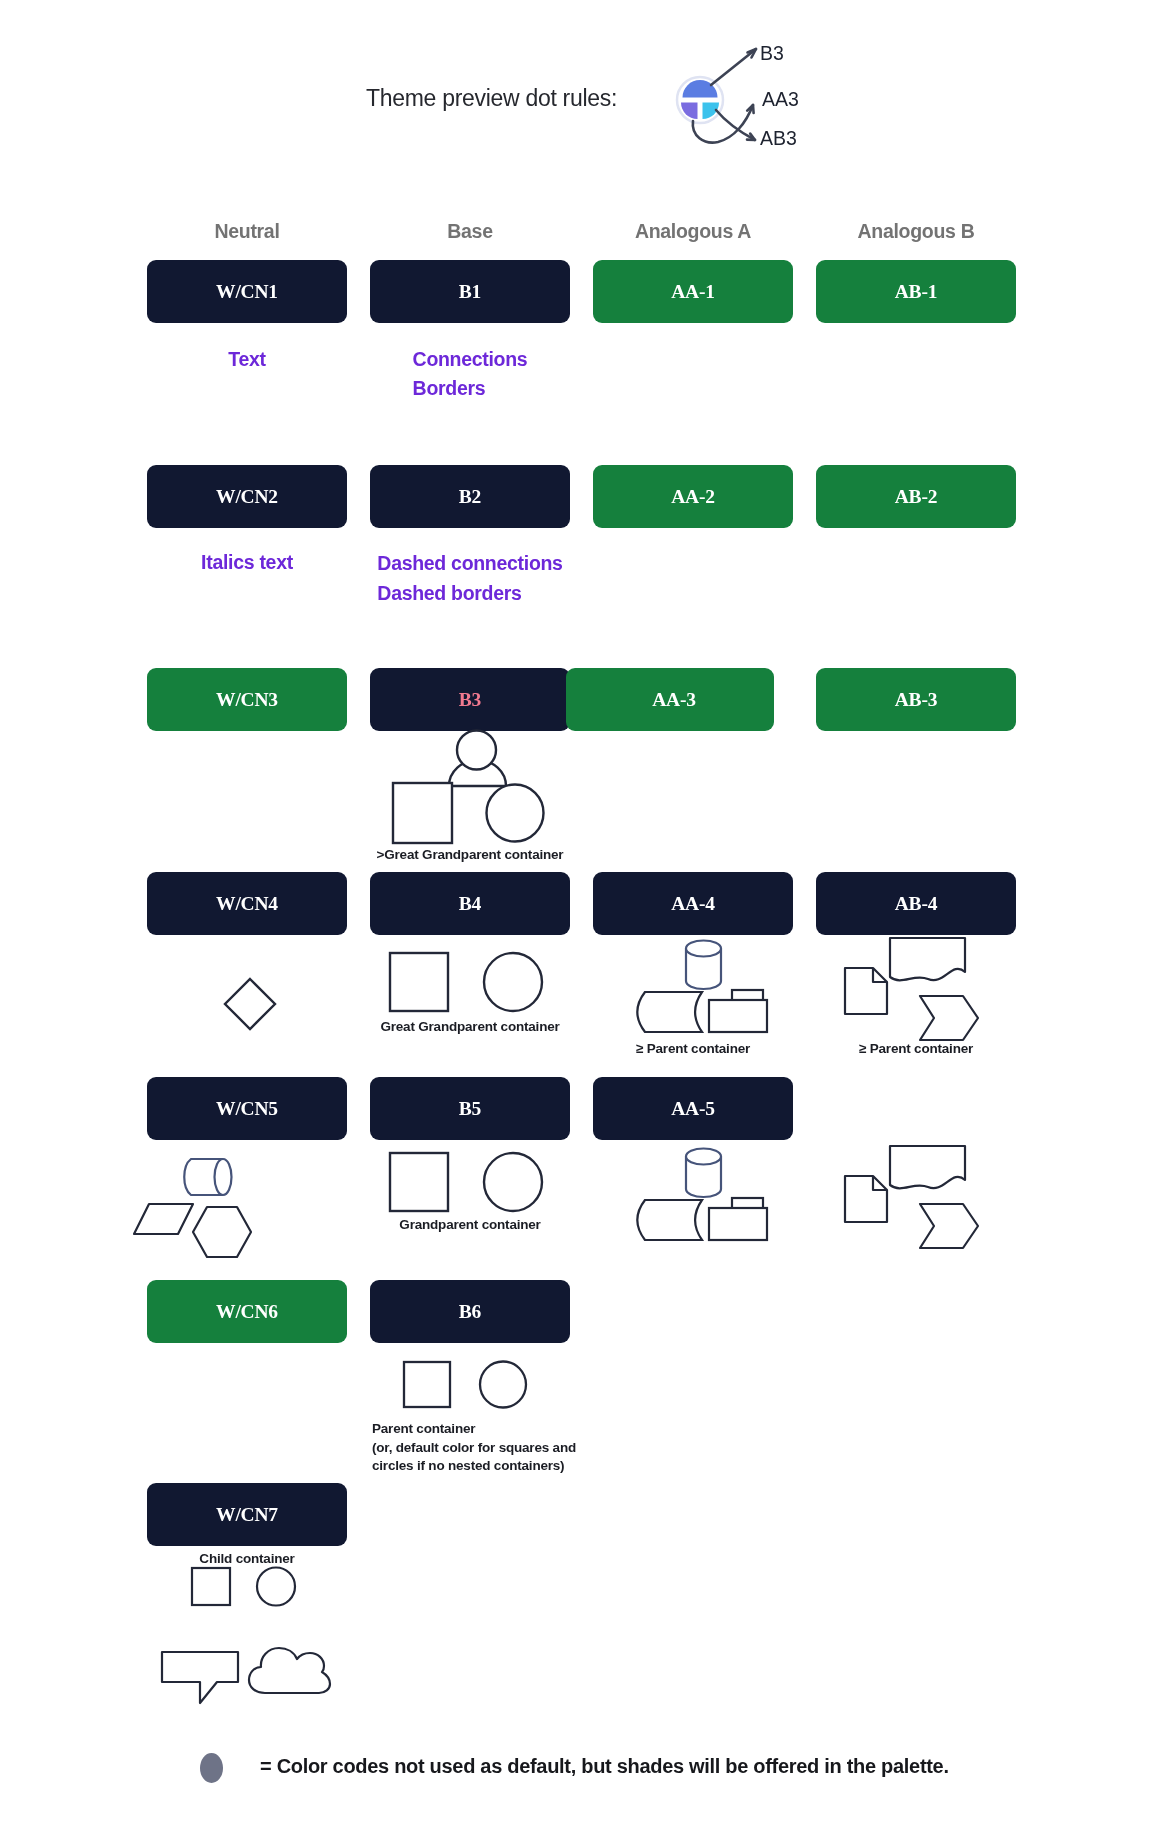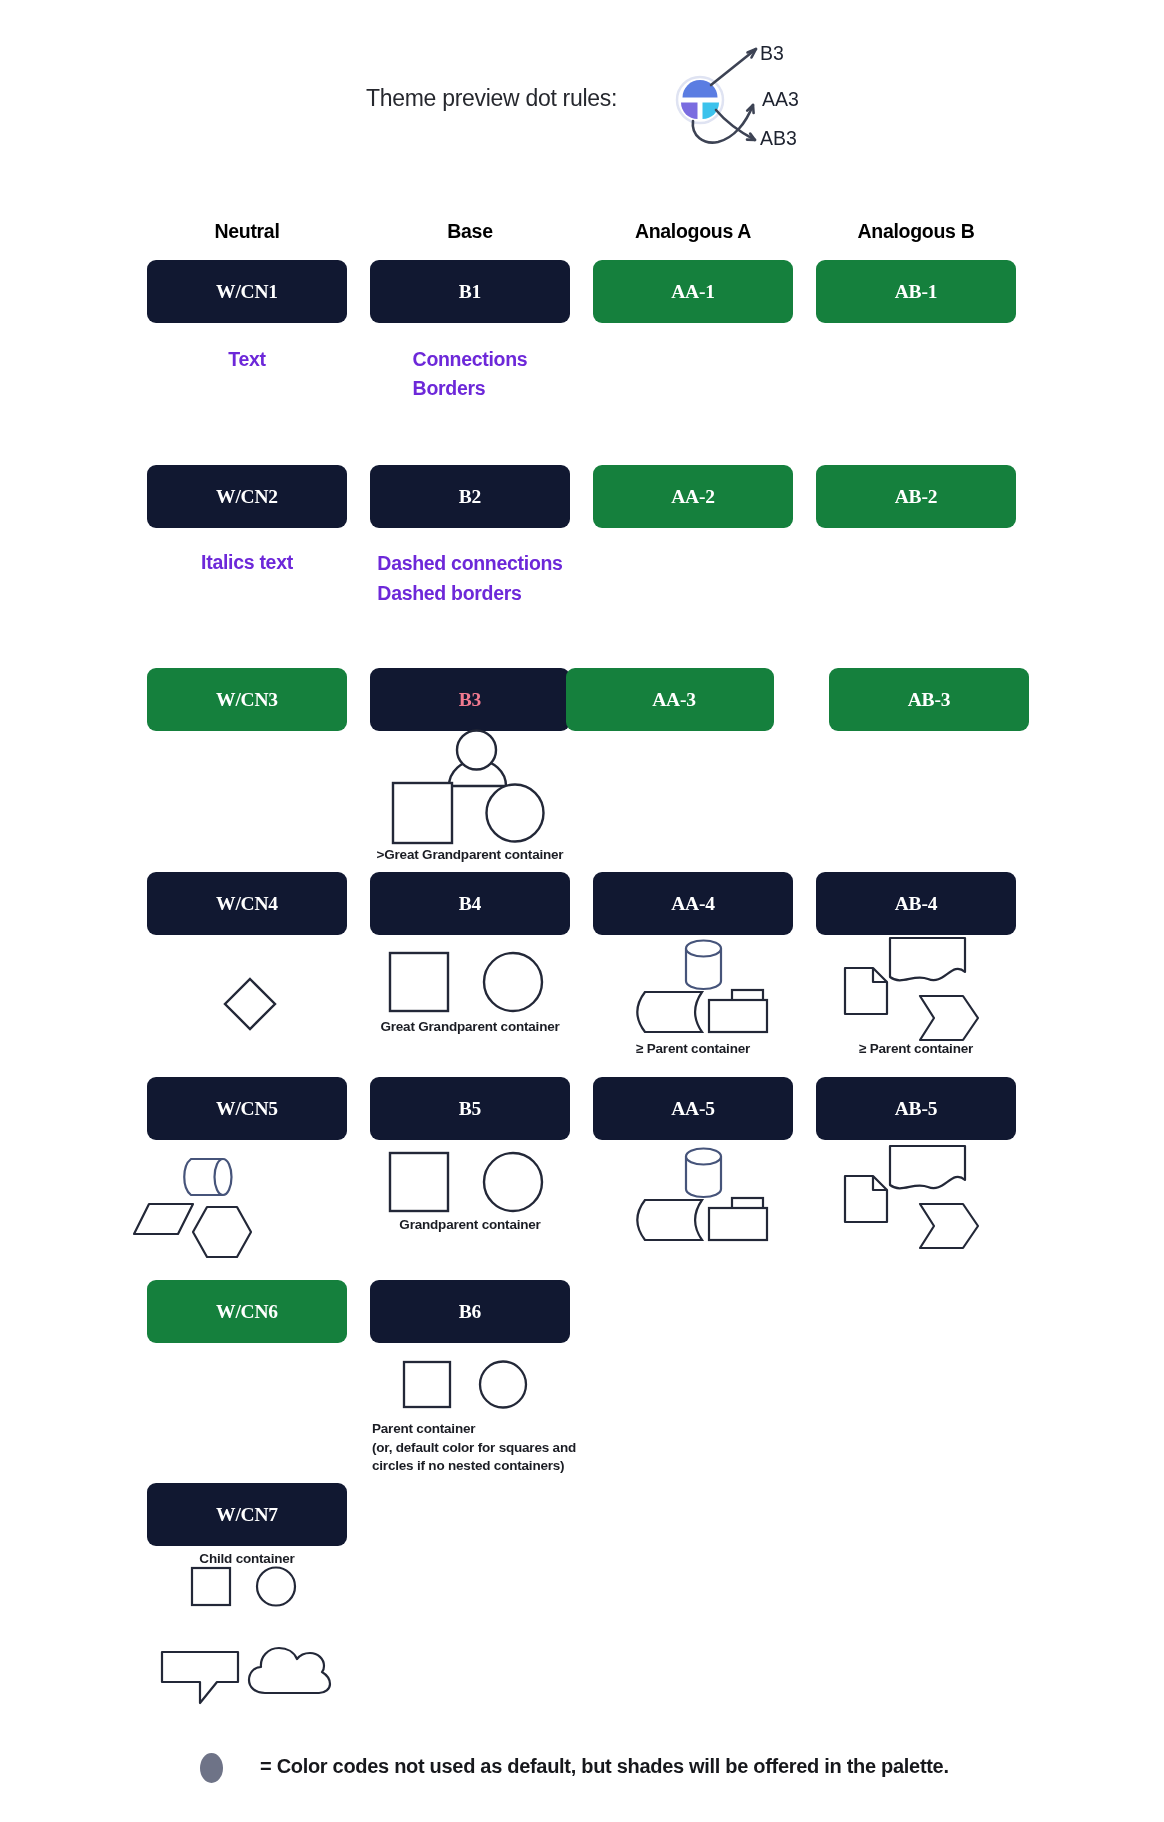--- a/index.html
+++ b/index.html
@@ -1,20 +1,20 @@
 <!DOCTYPE html>
 <html><head>
 <meta charset="utf-8">
 <style>
   html,body{margin:0;padding:0;background:#ffffff;}
   .canvas{position:relative;width:1164px;height:1822px;background:#fff;overflow:hidden;
           font-family:"Liberation Sans","DejaVu Sans",sans-serif;color:#1d2027;}
   .abs{position:absolute;}
   .title{font-size:23px;letter-spacing:-0.3px;color:#26282e;}
-  .hdr{width:200px;text-align:center;font-size:19.5px;font-weight:bold;letter-spacing:-0.3px;color:#000000;}
+  .hdr{width:200px;text-align:center;font-size:19.5px;font-weight:bold;letter-spacing:-0.3px;color:#737373;}
   .badge{width:200px;height:63px;border-radius:9px;display:flex;align-items:center;justify-content:center;
          color:#ffffff;font-size:19.5px;font-weight:bold;letter-spacing:-0.2px;font-family:Liberation Serif, serif;}
   .badge.dark{background:#111831;}
   .badge.gray{background:#15803d;}
   .badge.pink{color:#f27a90;}
   .cap-lg{font-size:19.5px;font-weight:bold;letter-spacing:-0.3px;color:#6d28d9;line-height:29px;}
   .cap-sm{font-size:13.5px;font-weight:bold;letter-spacing:-0.2px;color:#1b1d24;line-height:18px;}
   .ctr{text-align:center;}
   .flexctr{display:flex;justify-content:center;}
   .flexctr .inner{text-align:left;}
@@ -75,21 +75,21 @@
   <div class="abs flexctr" style="left:355px;top:548px;width:230px;">
     <div class="inner cap-lg" style="line-height:30px;">
       <div>Dashed connections</div>
       <div>Dashed borders</div>
     </div>
   </div>
 
   <div class="abs badge gray" style="left:147px;top:668px;">W/CN3</div>
   <div class="abs badge dark pink" style="left:370px;top:668px;">B3</div>
   <div class="abs badge gray" style="left:566px;top:668px;padding-left:8px;">AA-3</div>
-  <div class="abs badge gray" style="left:816px;top:668px;margin-left:13px;">AB-3</div>
+  <div class="abs badge gray" style="left:816px;top:668px;">AB-3</div>
 
   <svg class="abs" style="left:378px;top:726px;" width="172" height="120" viewBox="0 0 172 120">
     <g fill="#ffffff" stroke="#232838" stroke-width="2.4">
       <path d="M 71 60 A 28.5 26 0 0 1 128 60 Z"></path>
       <circle cx="98.5" cy="24" r="19.5"></circle>
       <rect x="15" y="57" width="59" height="60"></rect>
       <circle cx="137" cy="87" r="28.5"></circle>
     </g>
   </svg>
   <div class="abs cap-sm ctr" style="left:350px;top:846px;width:240px;">&gt;Great Grandparent container</div>
@@ -130,21 +130,20 @@
       <path d="M 5 34 L 33 34 L 47 48 L 47 80 L 5 80 Z"></path>
       <path d="M 33 34 L 33 48 L 47 48" fill="none"></path>
       <polygon points="80,62 123,62 138,84 123,106 80,106 94,84"></polygon>
     </g>
   </svg>
   <div class="abs cap-sm ctr" style="left:816px;top:1040px;width:200px;">≥ Parent container</div>
 
   <div class="abs badge dark" style="left:147px;top:1077px;">W/CN5</div>
   <div class="abs badge dark" style="left:370px;top:1077px;">B5</div>
   <div class="abs badge dark" style="left:593px;top:1077px;">AA-5</div>
-  <div class="abs badge dark" style="left:816px;top:1077px;">AB-5</div>
 
   <svg class="abs" style="left:130px;top:1155px;" width="126" height="105" viewBox="0 0 126 105">
     <g fill="#ffffff" stroke="#46547a" stroke-width="2.2">
       <path d="M 93 4 L 61 4 C 52 11 52 33 61 40 L 93 40"></path>
       <ellipse cx="93" cy="22" rx="8.5" ry="18"></ellipse>
     </g>
     <g fill="#ffffff" stroke="#232838" stroke-width="2.2" stroke-linejoin="round">
       <polygon points="19,49 63,49 48,79 4,79"></polygon>
       <polygon points="77,52 107,52 121,77 107,102 77,102 63,77"></polygon>
     </g>

